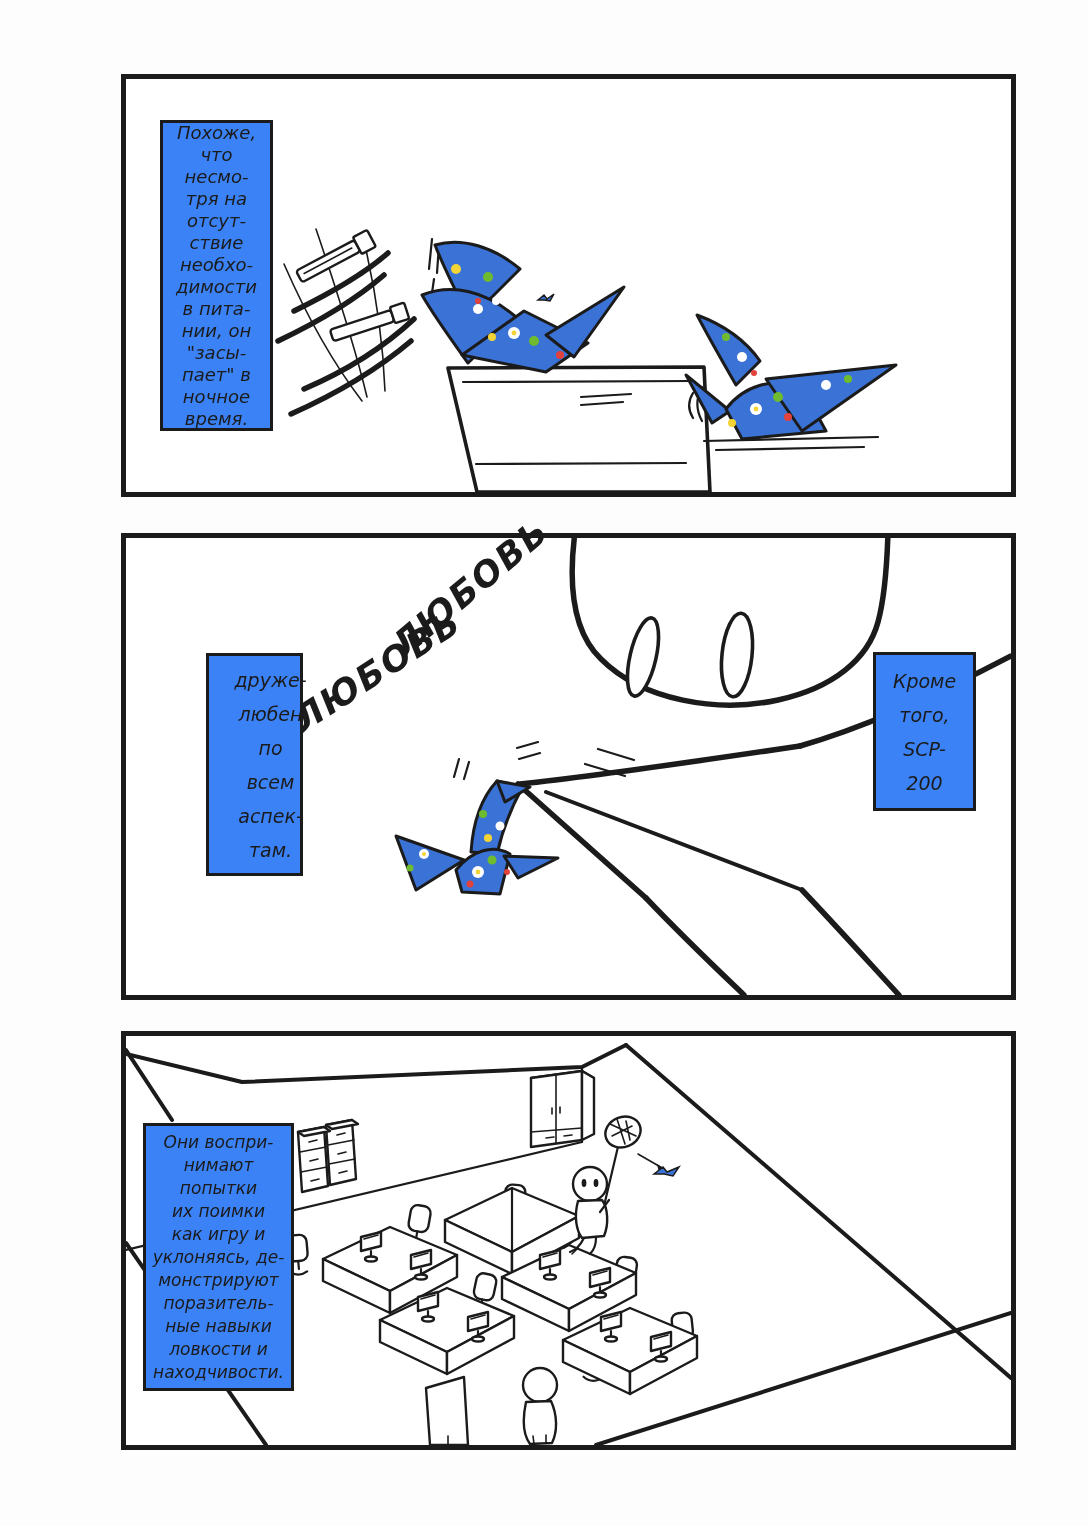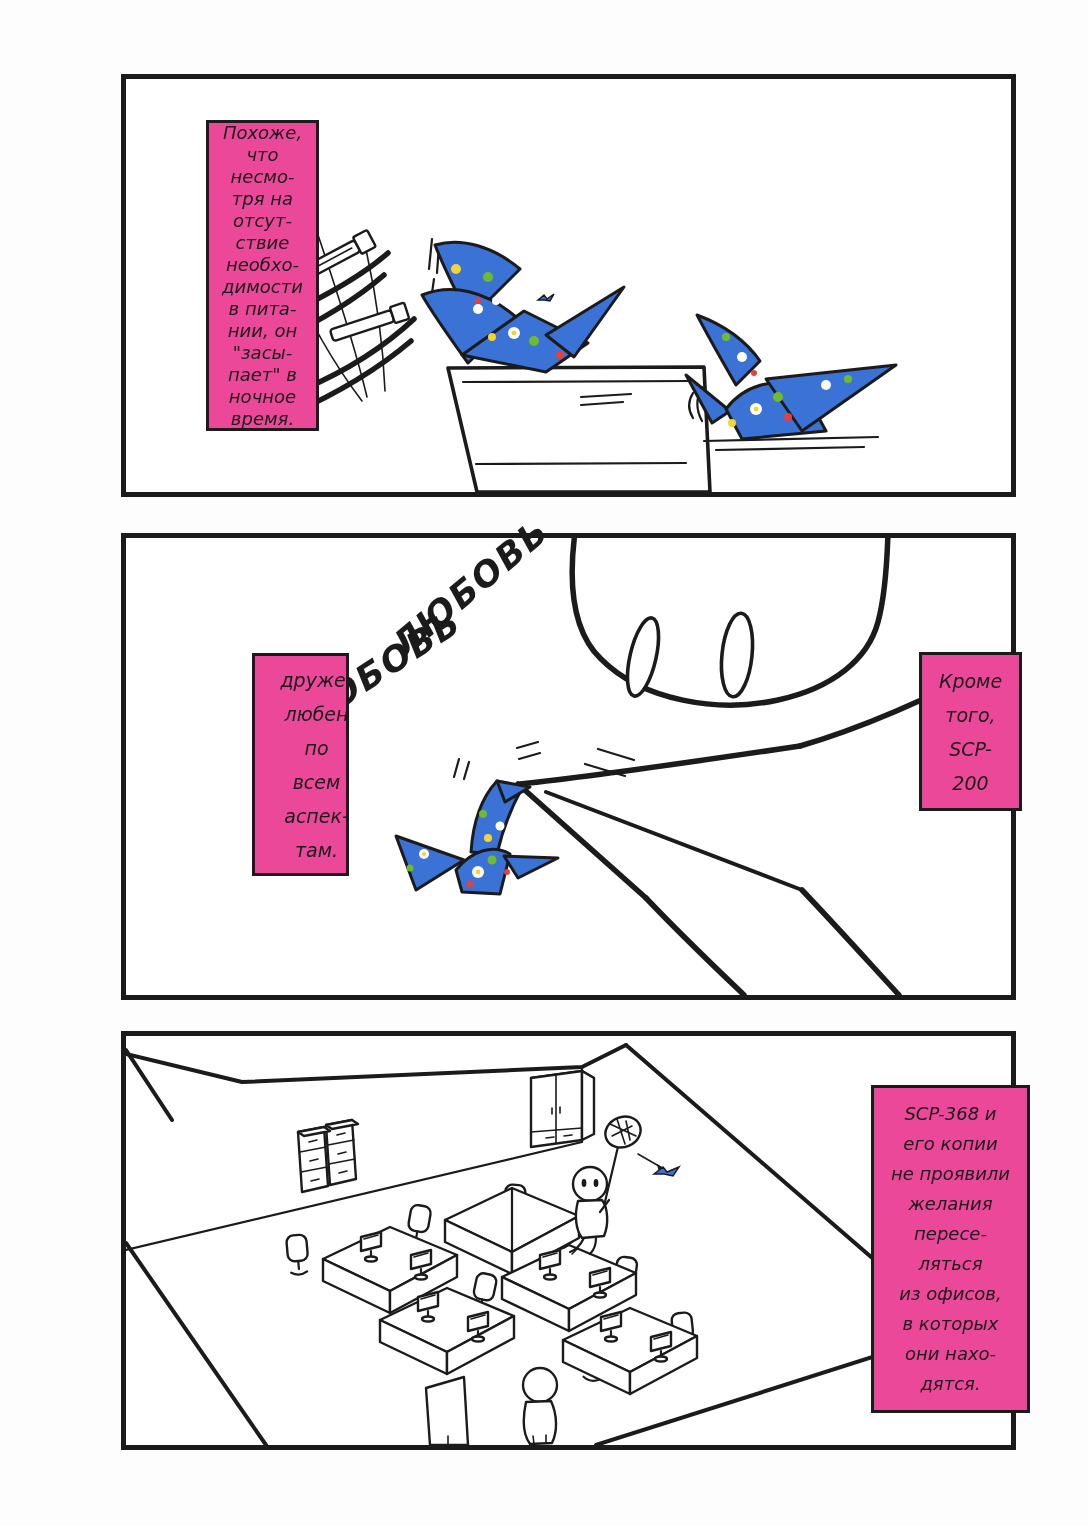--- a/index.html
+++ b/index.html
@@ -4,24 +4,24 @@
 <style>
   html,body{margin:0;padding:0;background:#ffffff;}
   #page{position:relative;width:1088px;height:1526px;background:#fdfdfd;overflow:hidden;
         font-family:"DejaVu Sans", sans-serif;}
   .panel{position:absolute;left:121px;width:895px;background:#ffffff;
          border:5px solid var(--ink);box-sizing:border-box;}
   #panel1{top:74px;height:423px;}
   #panel2{top:533px;height:467px;}
   #panel3{top:1031px;height:419px;}
   .art{position:absolute;left:0;top:0;width:100%;height:100%;}
-  .caption{position:absolute;background:#ec4899;border:3px solid var(--ink);
+  .caption{position:absolute;background:#3b82f6;border:3px solid var(--ink);
            box-sizing:border-box;display:flex;align-items:center;justify-content:center;
            text-align:center;white-space:pre-line;color:var(--ink);
-           font-style:italic;font-weight:500;z-index:4;margin-left:46px;}
+           font-style:italic;font-weight:500;z-index:4;}
   .fs18{font-size:18px;line-height:22px;}
   .fs17{font-size:17px;line-height:23px;}
   .lh30{font-size:18px;line-height:30px;}
   .lh34{font-size:19px;line-height:34px;}
   .sfx{position:absolute;color:var(--ink);font-style:italic;font-weight:700;
        font-size:35px;letter-spacing:2px;transform-origin:left top;z-index:2;
        font-family:"DejaVu Sans", sans-serif;}
   
   .ln{stroke:var(--ink);stroke-width:3;fill:none;stroke-linecap:round;stroke-linejoin:round;}
   .thin{stroke-width:1.6;}
@@ -282,25 +282,26 @@
         <polygon fill="var(--ink)" points="540,134 531,128 533,137"></polygon>
         <path class="craneThin" d="M 528,138 l 9,-7 l 4,5 l 12,-5 l -6,9 l -9,-2 z"></path>
       </g>
 
       <g>
         <circle class="wf" cx="414" cy="349" r="17"></circle>
         <path class="wf" d="M 400,366 C 396,385 398,400 404,408 L 426,407 C 432,395 431,378 425,365 Z"></path>
         <path class="ln thin" d="M 408,408 L 407,400 M 420,407 L 420,399"></path>
       </g>
     </svg>
-    <div class="caption lh30" style="left:699px;top:49px;width:159px;height:328px;">SCP-368 и
-его копии
-не проявили
-желания
-пересе-
-ляться
-из офисов,
-в которых
-они нахо-
-дятся.</div>
+    <div class="caption fs17" style="left:17px;top:87px;width:151px;height:268px;">Они воспри-
+нимают
+попытки
+их поимки
+как игру и
+уклоняясь, де-
+монстрируют
+поразитель-
+ные навыки
+ловкости и
+находчивости.</div>
   </div>
 
 </div>
 
 </body></html>

